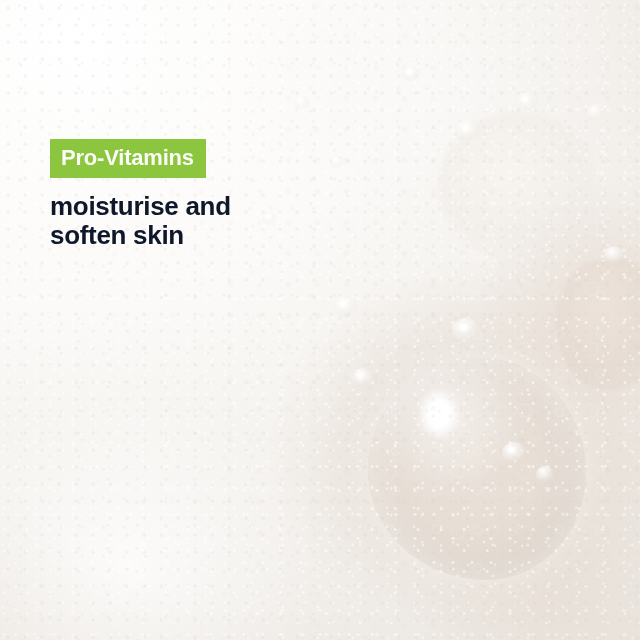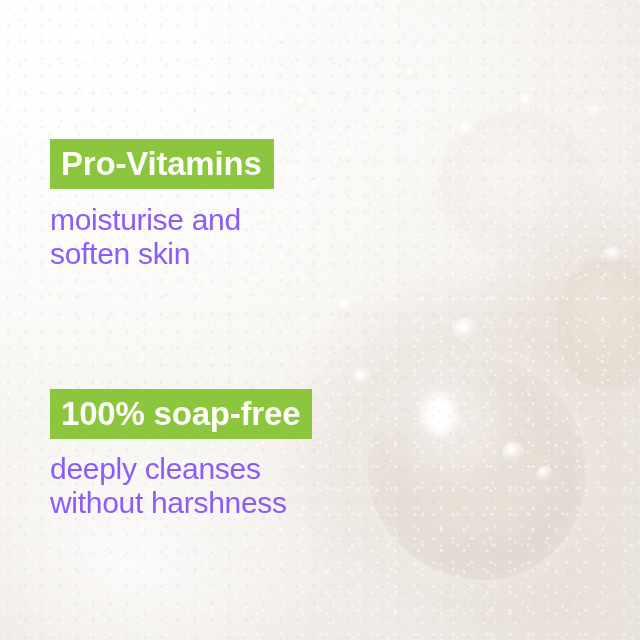--- a/index.html
+++ b/index.html
@@ -154,32 +154,32 @@
     z-index: 5;
   }
   #block-provitamins { top: 139px; }
   #block-soapfree   { top: 389px; }
 
   .tag {
     display: inline-block;
     background: #8cc63f;
     color: #fbfdf6;
     font-weight: 700;
-    font-size: 33px;
+    font-size: 22px;
     line-height: 1;
     letter-spacing: -0.2px;
     padding: 8px 12px 9px 11px;
     white-space: nowrap;
   }
 
   .sub {
     margin-top: 14px;
-    color: #8b5cf6;
-    font-weight: 400;
-    font-size: 30px;
+    color: #0f172a;
+    font-weight: 700;
+    font-size: 26px;
     line-height: 1.12;
     letter-spacing: -0.3px;
     white-space: pre-line;
   }
   #block-soapfree .sub { margin-top: 13px; }
 </style>
 </head>
 <body>
 
 <div id="ad-root">
@@ -230,21 +230,14 @@
   <div class="bg-layer bg-vignette"></div>
 
   <div class="copy" id="block-provitamins">
     <div>
       <span class="tag">Pro-Vitamins</span>
     </div>
     <div class="sub">moisturise and
 soften skin</div>
   </div>
 
-  <div class="copy" id="block-soapfree">
-    <div>
-      <span class="tag">100% soap-free</span>
-    </div>
-    <div class="sub">deeply cleanses
-without harshness</div>
-  </div>
 
 </div>
 
 </body></html>

